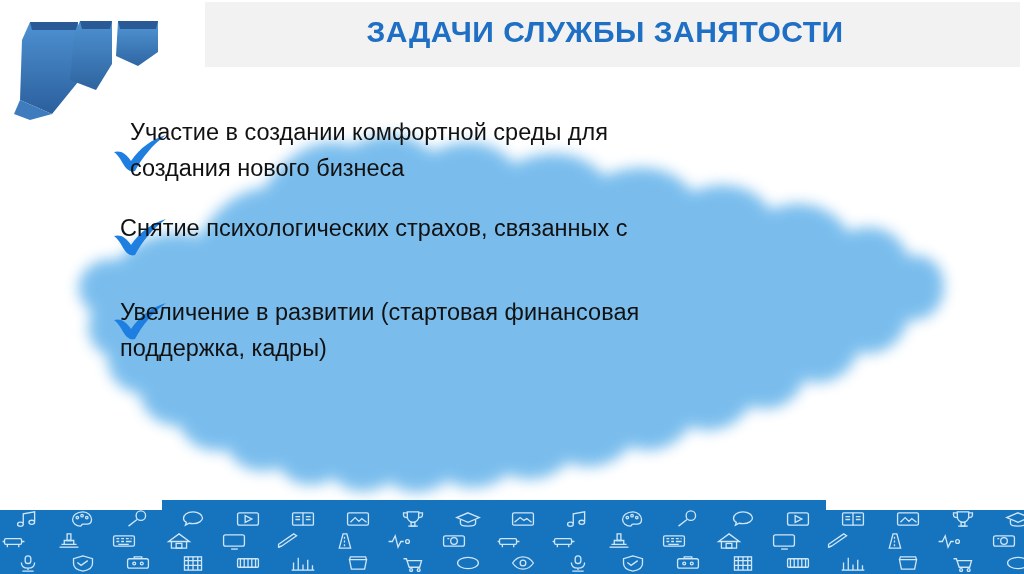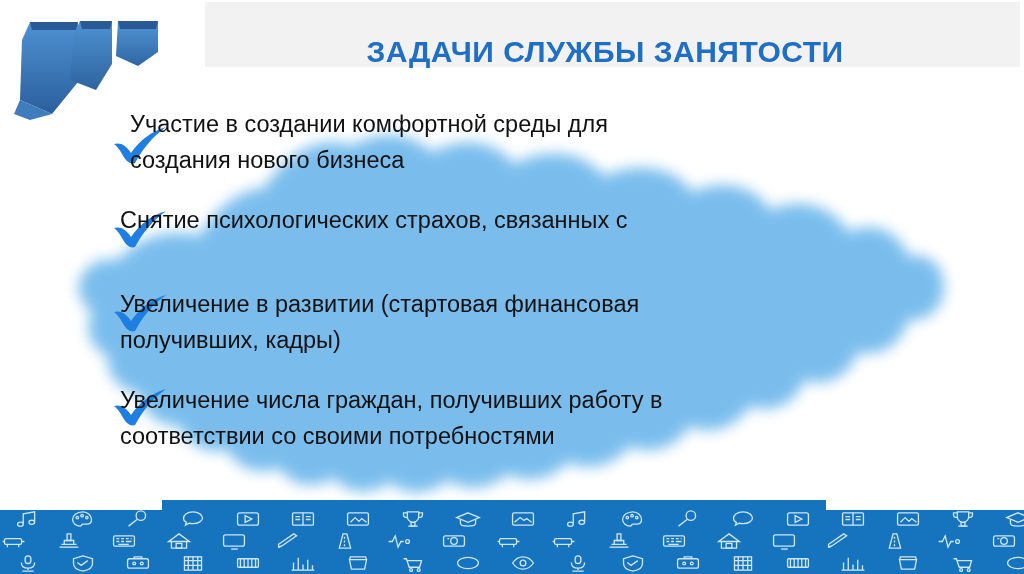--- a/index.html
+++ b/index.html
@@ -53,39 +53,38 @@
     width: 800px;
     height: 48px;
     line-height: 48px;
     text-align: center;
     font-size: 30px;
     font-weight: bold;
     letter-spacing: 0.5px;
     color: #1f6fc4;
     z-index: 3;
     white-space: nowrap;
-    margin-top: 20px;
   }
 
   
   .logo {
     position: absolute;
     left: 8px;
     top: 4px;
     width: 170px;
     height: 116px;
     z-index: 4;
   }
   .logo svg { display: block; width: 100%; height: 100%; }
 
   
   .bullets {
     position: absolute;
     left: 0;
-    top: 104px;
+    top: 112px;
     width: 948px;
     z-index: 5;
   }
   .bullet-row {
     position: relative;
     display: flex;
     align-items: flex-start;
     margin-bottom: 22px;
     min-height: 62px;
   }
@@ -261,35 +260,24 @@
     </div>
 
     <div class="bullet-row row-3">
       <div class="check-icon">
         <svg viewBox="0 0 56 40" aria-hidden="true">
           <path d="M2,18 C8,16 14,19 19,27 C28,14 40,5 54,1 C40,11 30,24 23,37 C18,39 13,34 10,28 C7,23 5,20 2,18 Z" fill="#1f7fe0"></path>
         </svg>
       </div>
       <div class="bullet-text">
         <div>Увеличение в развитии (стартовая финансовая</div>
-        <div>получивших, кадры)</div>
+        <div>поддержка, кадры)</div>
       </div>
     </div>
 
-    <div class="bullet-row row-4">
-      <div class="check-icon">
-        <svg viewBox="0 0 56 40" aria-hidden="true">
-          <path d="M2,18 C8,16 14,19 19,27 C28,14 40,5 54,1 C40,11 30,24 23,37 C18,39 13,34 10,28 C7,23 5,20 2,18 Z" fill="#1f7fe0"></path>
-        </svg>
-      </div>
-      <div class="bullet-text">
-        <div>Увеличение числа граждан, получивших работу в</div>
-        <div>соответствии со своими потребностями</div>
-      </div>
-    </div>
 
   </div>
 
   <div class="icon-strip">
     <div class="notch"></div>
     <div class="notch2"></div>
     <div class="icon-grid">
       <div class="icon-row" id="strip-row-1">
           <div class="icon-cell">
             <svg viewBox="0 0 26 19" aria-hidden="true">

